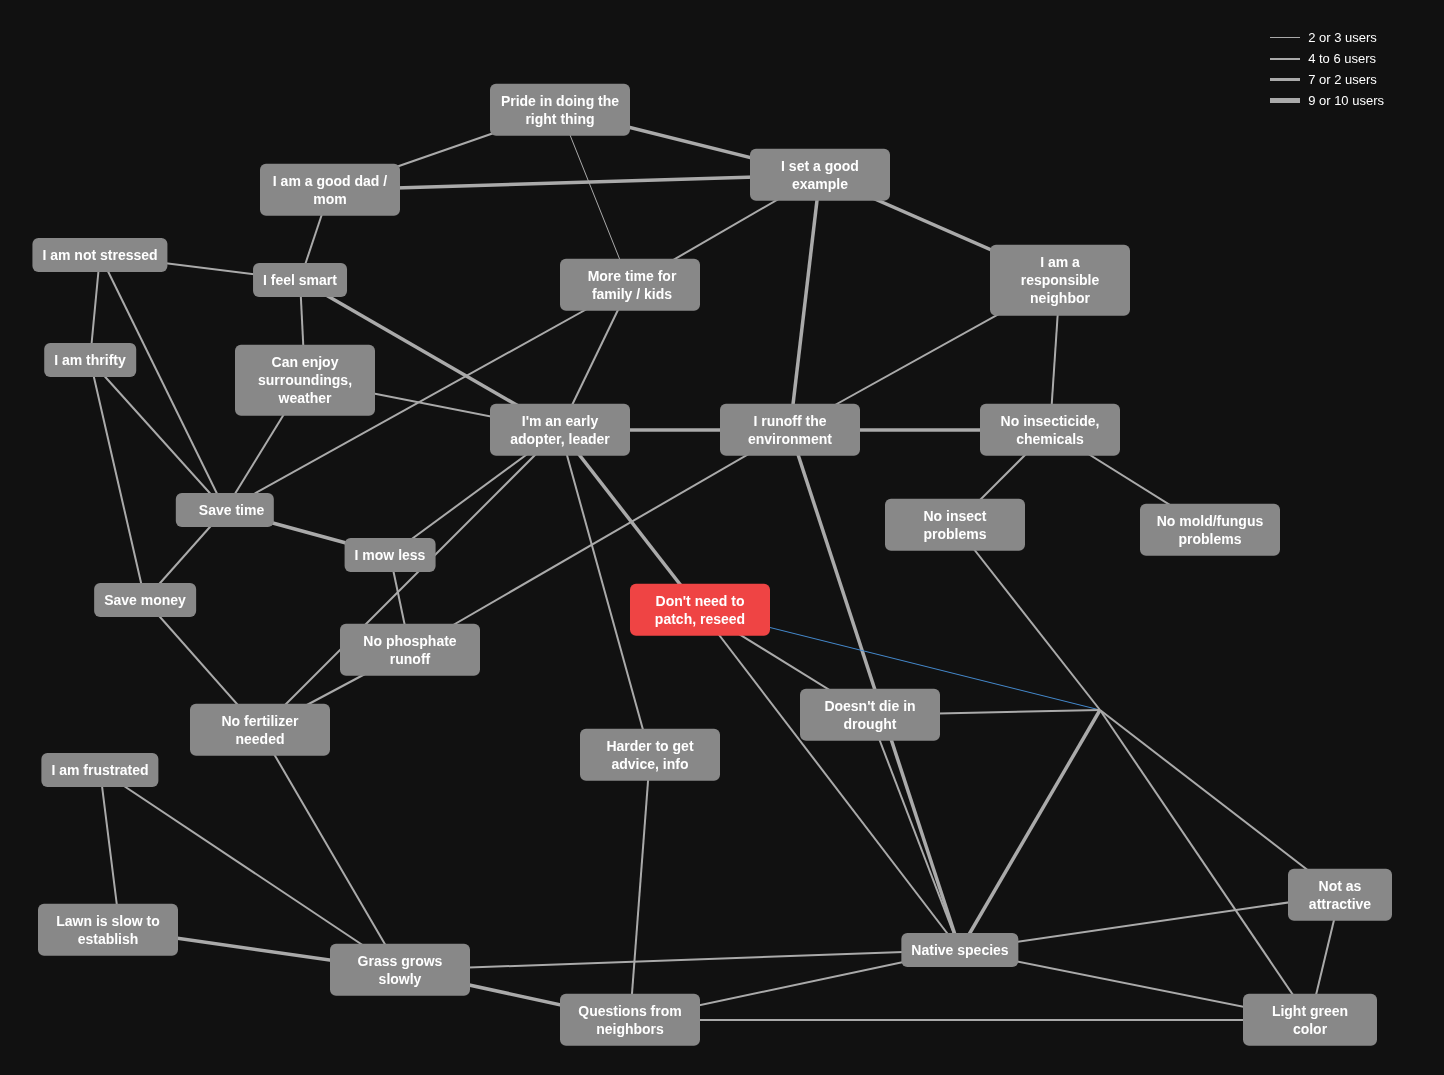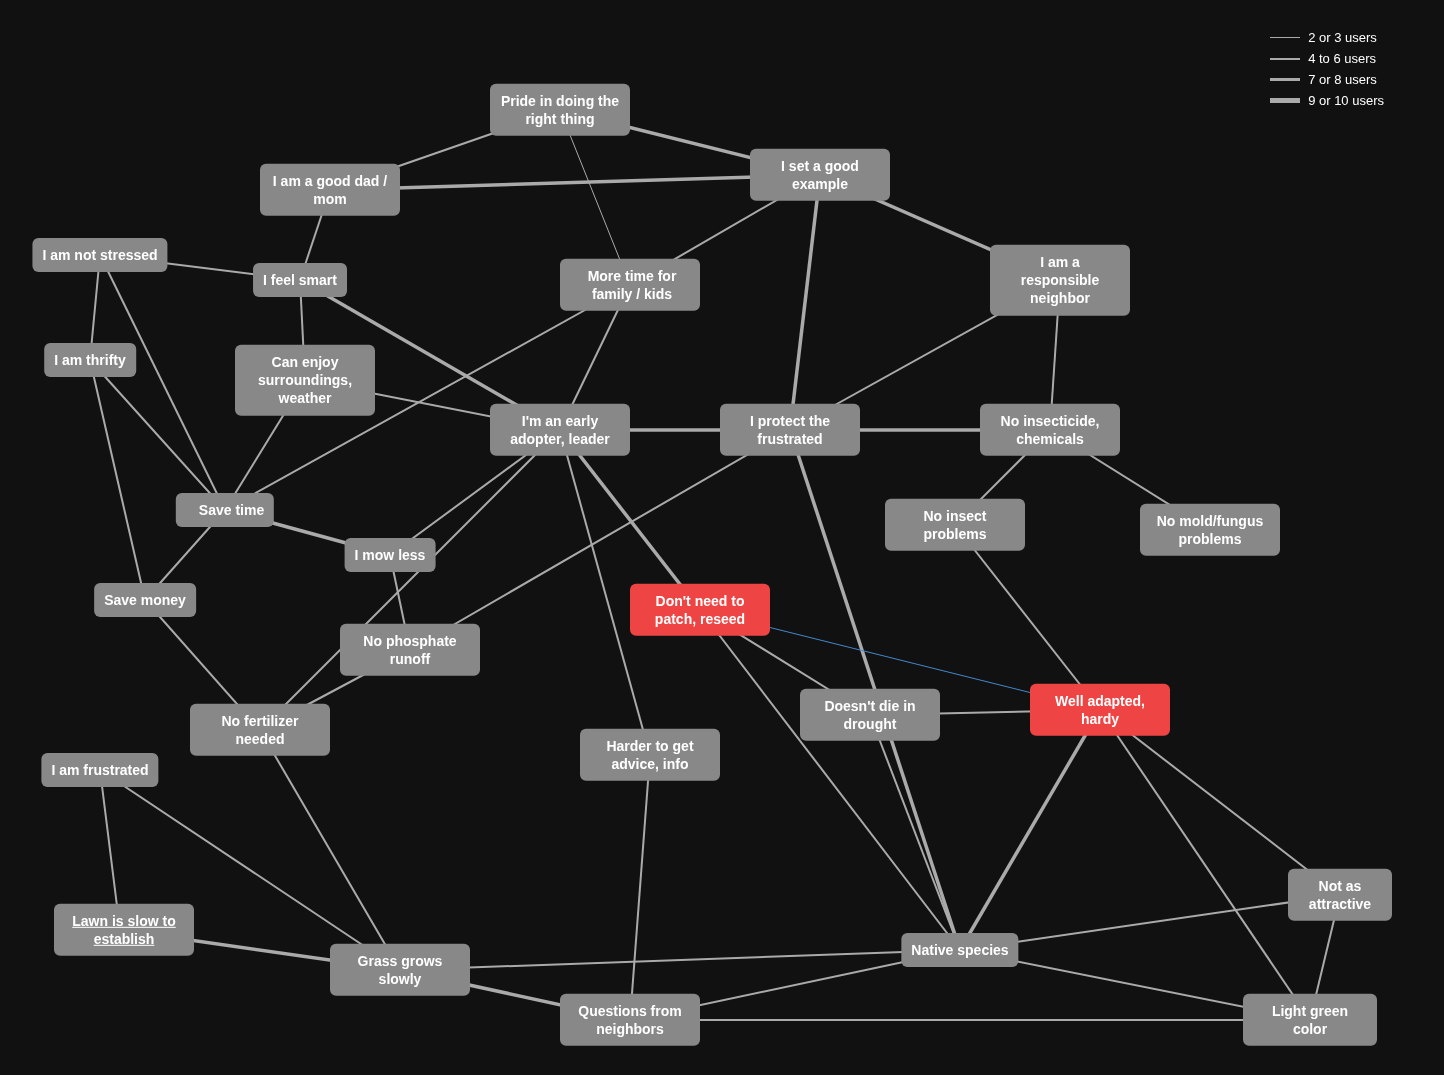--- a/index.html
+++ b/index.html
@@ -81,21 +81,21 @@
   <div class="legend-item">
         <span class="legend-line" style="width: 30px; height: 1px; background: rgb(170, 170, 170);"></span>
         <span>2 or 3 users</span>
       </div>
       <div class="legend-item">
         <span class="legend-line" style="width: 30px; height: 2px; background: rgb(170, 170, 170);"></span>
         <span>4 to 6 users</span>
       </div>
       <div class="legend-item">
         <span class="legend-line" style="width: 30px; height: 3px; background: rgb(170, 170, 170);"></span>
-        <span>7 or 8 users</span>
+        <span>7 or 2 users</span>
       </div>
       <div class="legend-item">
         <span class="legend-line" style="width: 30px; height: 5px; background: rgb(170, 170, 170);"></span>
         <span>9 or 10 users</span>
       </div>
     </div>
 
   <svg id="lines">
       <line x1="560" y1="110" x2="330" y2="190" stroke="#aaa" stroke-width="2"></line>
       <line x1="560" y1="110" x2="820" y2="175" stroke="#aaa" stroke-width="3.5"></line>
@@ -157,34 +157,33 @@
     </svg>
 <div class="node" style="left: 560px; top: 110px;">Pride in doing the right thing</div>
     <div class="node" style="left: 330px; top: 190px;">I am a good dad / mom</div>
     <div class="node" style="left: 300px; top: 280px;">I feel smart</div>
     <div class="node" style="left: 820px; top: 175px;">I set a good example</div>
     <div class="node" style="left: 630px; top: 285px; padding-left: 14px;">More time for family / kids</div>
     <div class="node" style="left: 100px; top: 255px;">I am not stressed</div>
     <div class="node" style="left: 90px; top: 360px;">I am thrifty</div>
     <div class="node" style="left: 305px; top: 380px;">Can enjoy surroundings, weather</div>
     <div class="node" style="left: 560px; top: 430px;">I'm an early adopter, leader</div>
-    <div class="node" style="left: 790px; top: 430px;">I protect the frustrated</div>
+    <div class="node" style="left: 790px; top: 430px;">I runoff the environment</div>
     <div class="node" style="left: 1060px; top: 280px;">I am a responsible neighbor</div>
     <div class="node" style="left: 1050px; top: 430px;">No insecticide, chemicals</div>
     <div class="node" style="left: 225px; top: 510px; padding-left: 23px;">Save time</div>
     <div class="node" style="left: 390px; top: 555px;">I mow less</div>
     <div class="node" style="left: 145px; top: 600px;">Save money</div>
     <div class="node" style="left: 955px; top: 525px;">No insect problems</div>
     <div class="node" style="left: 410px; top: 650px;">No phosphate runoff</div>
     <div class="node" style="left: 1210px; top: 530px;">No mold/fungus problems</div>
     <div class="node highlight-brown" style="left: 700px; top: 610px;">Don't need to patch, reseed</div>
-    <div class="node highlight-brown" style="left: 1100px; top: 710px;">Well adapted, hardy</div>
     <div class="node" style="left: 100px; top: 770px;">I am frustrated</div>
     <div class="node" style="left: 260px; top: 730px;">No fertilizer needed</div>
     <div class="node" style="left: 650px; top: 755px;">Harder to get advice, info</div>
     <div class="node" style="left: 870px; top: 715px;">Doesn't die in drought</div>
-    <div class="node" style="left: 124px; top: 930px; text-decoration: underline;">Lawn is slow to establish</div>
+    <div class="node" style="left: 108px; top: 930px;">Lawn is slow to establish</div>
     <div class="node" style="left: 400px; top: 970px;">Grass grows slowly</div>
     <div class="node" style="left: 960px; top: 950px;">Native species</div>
     <div class="node" style="left: 630px; top: 1020px;">Questions from neighbors</div>
     <div class="node" style="left: 1340px; top: 895px;">Not as attractive</div>
     <div class="node" style="left: 1310px; top: 1020px;">Light green color</div>
   </div>
 
 </body></html>

